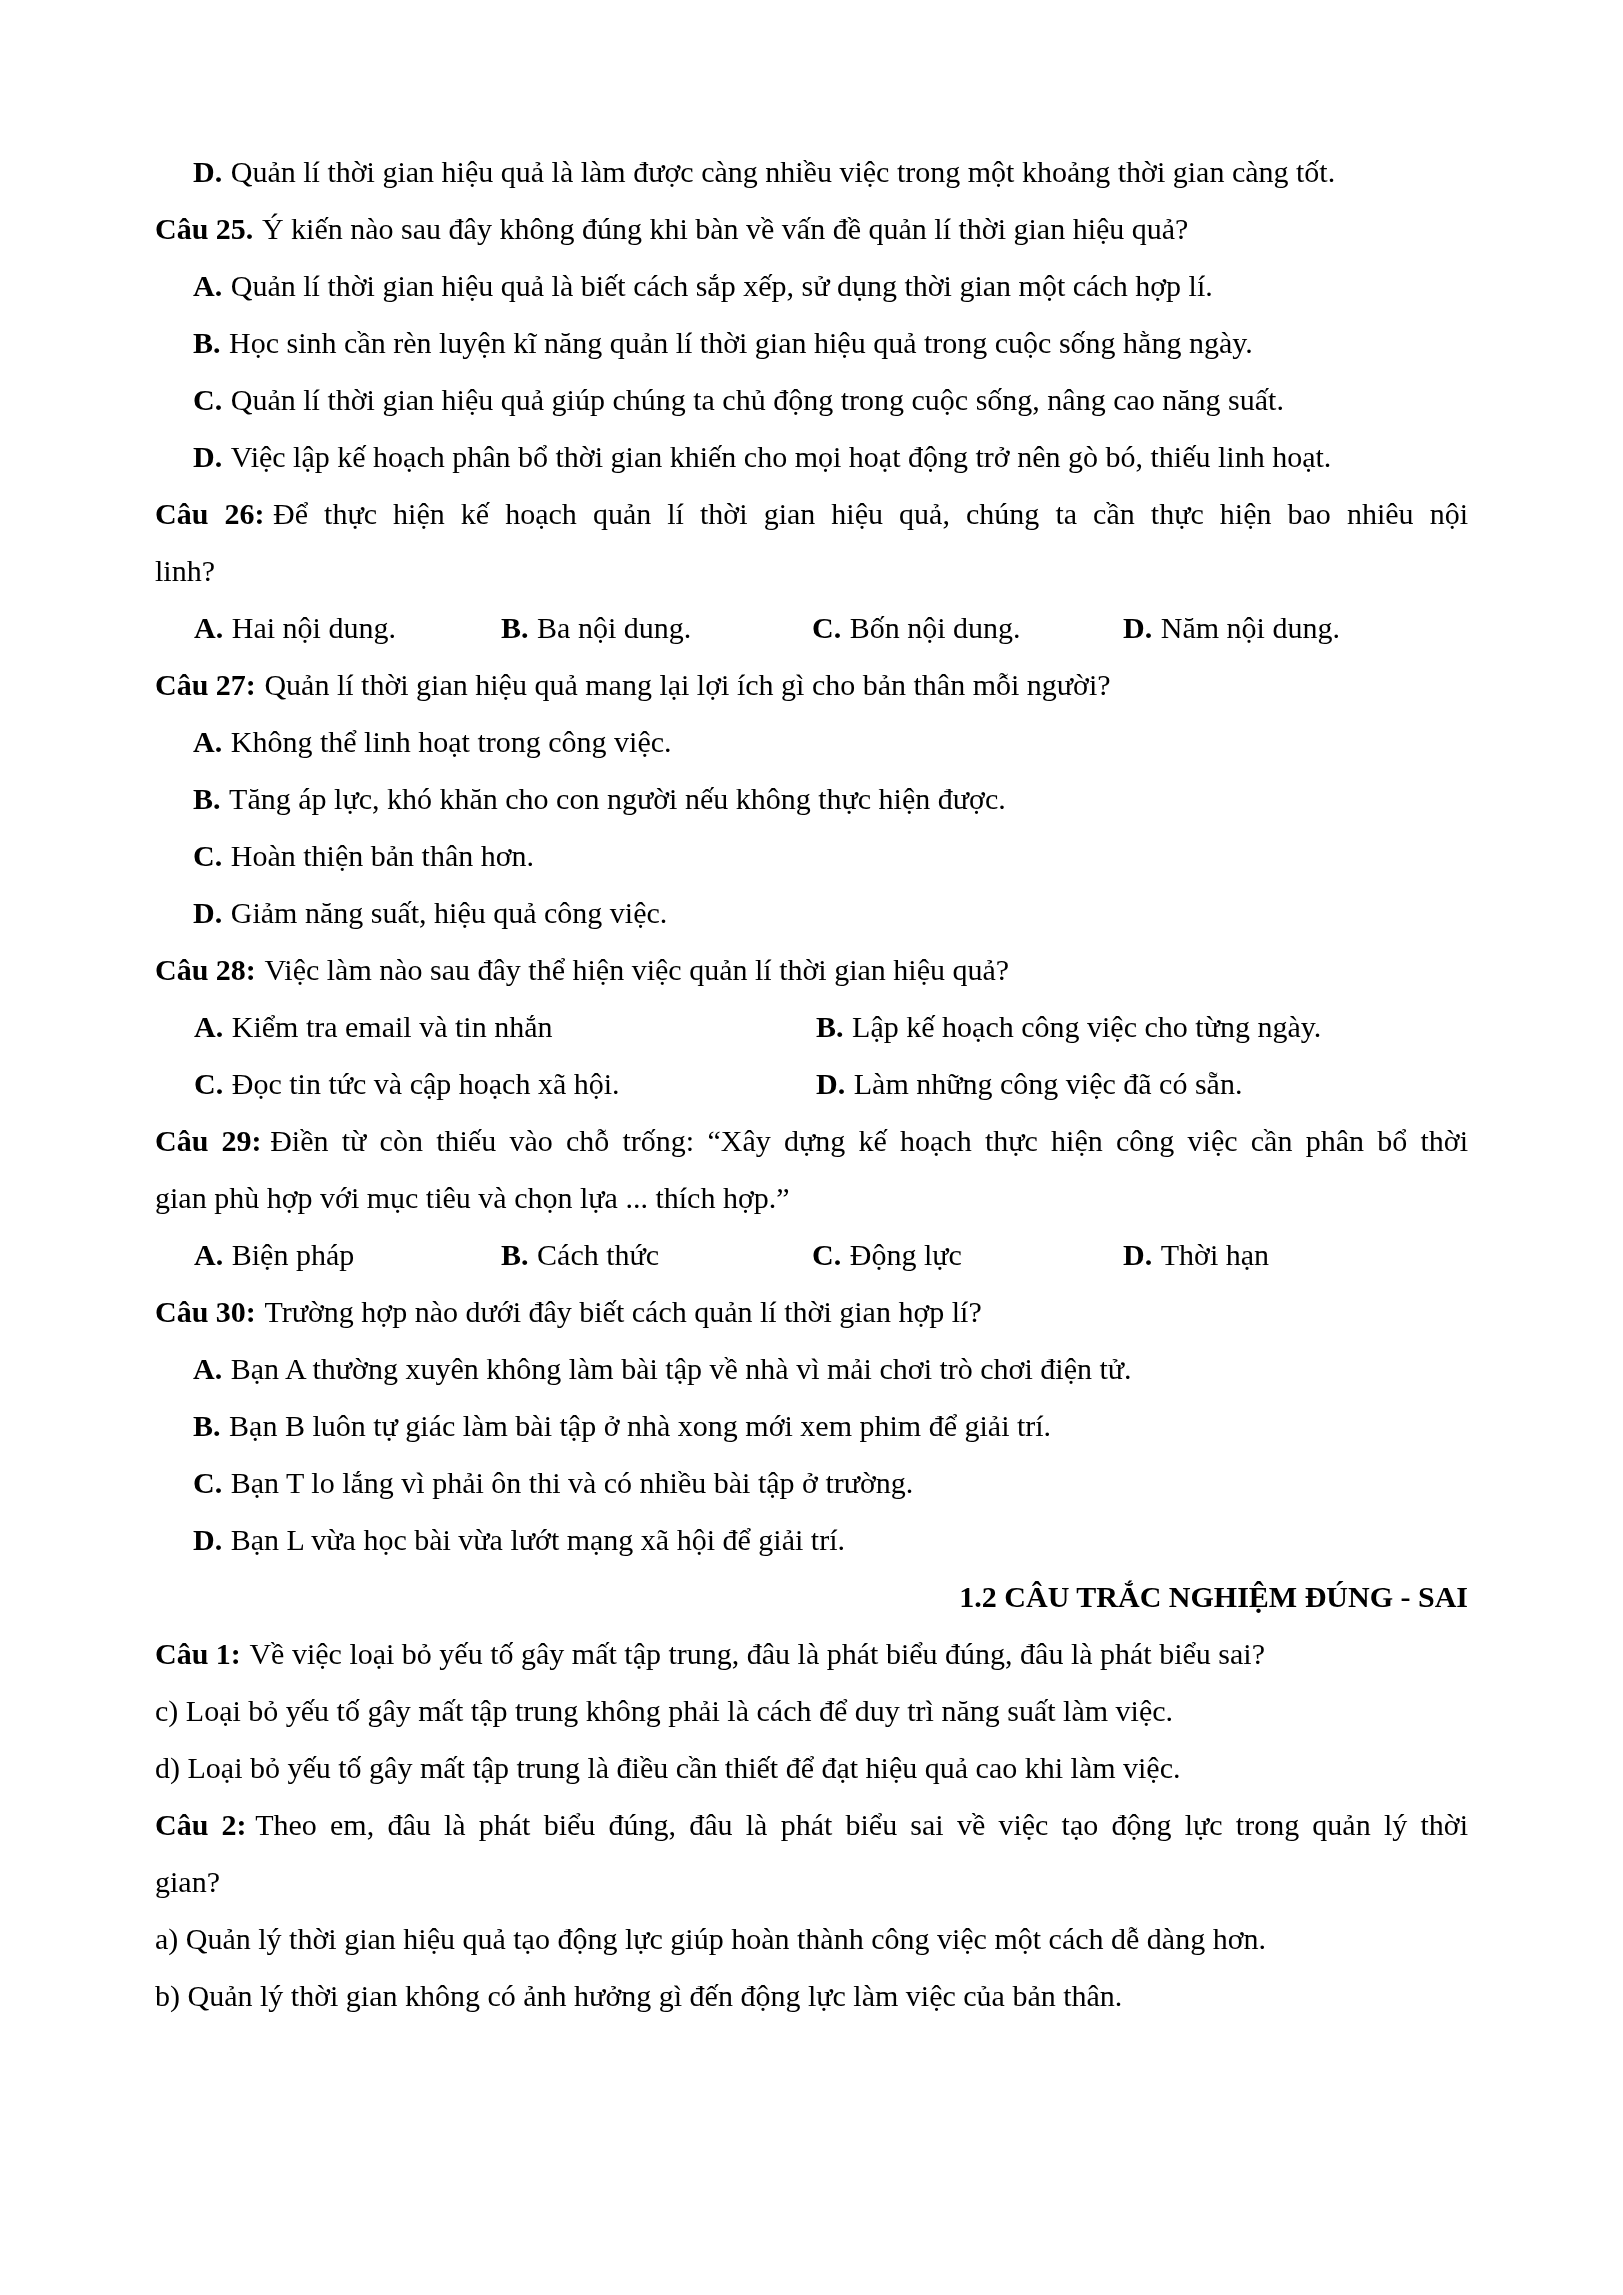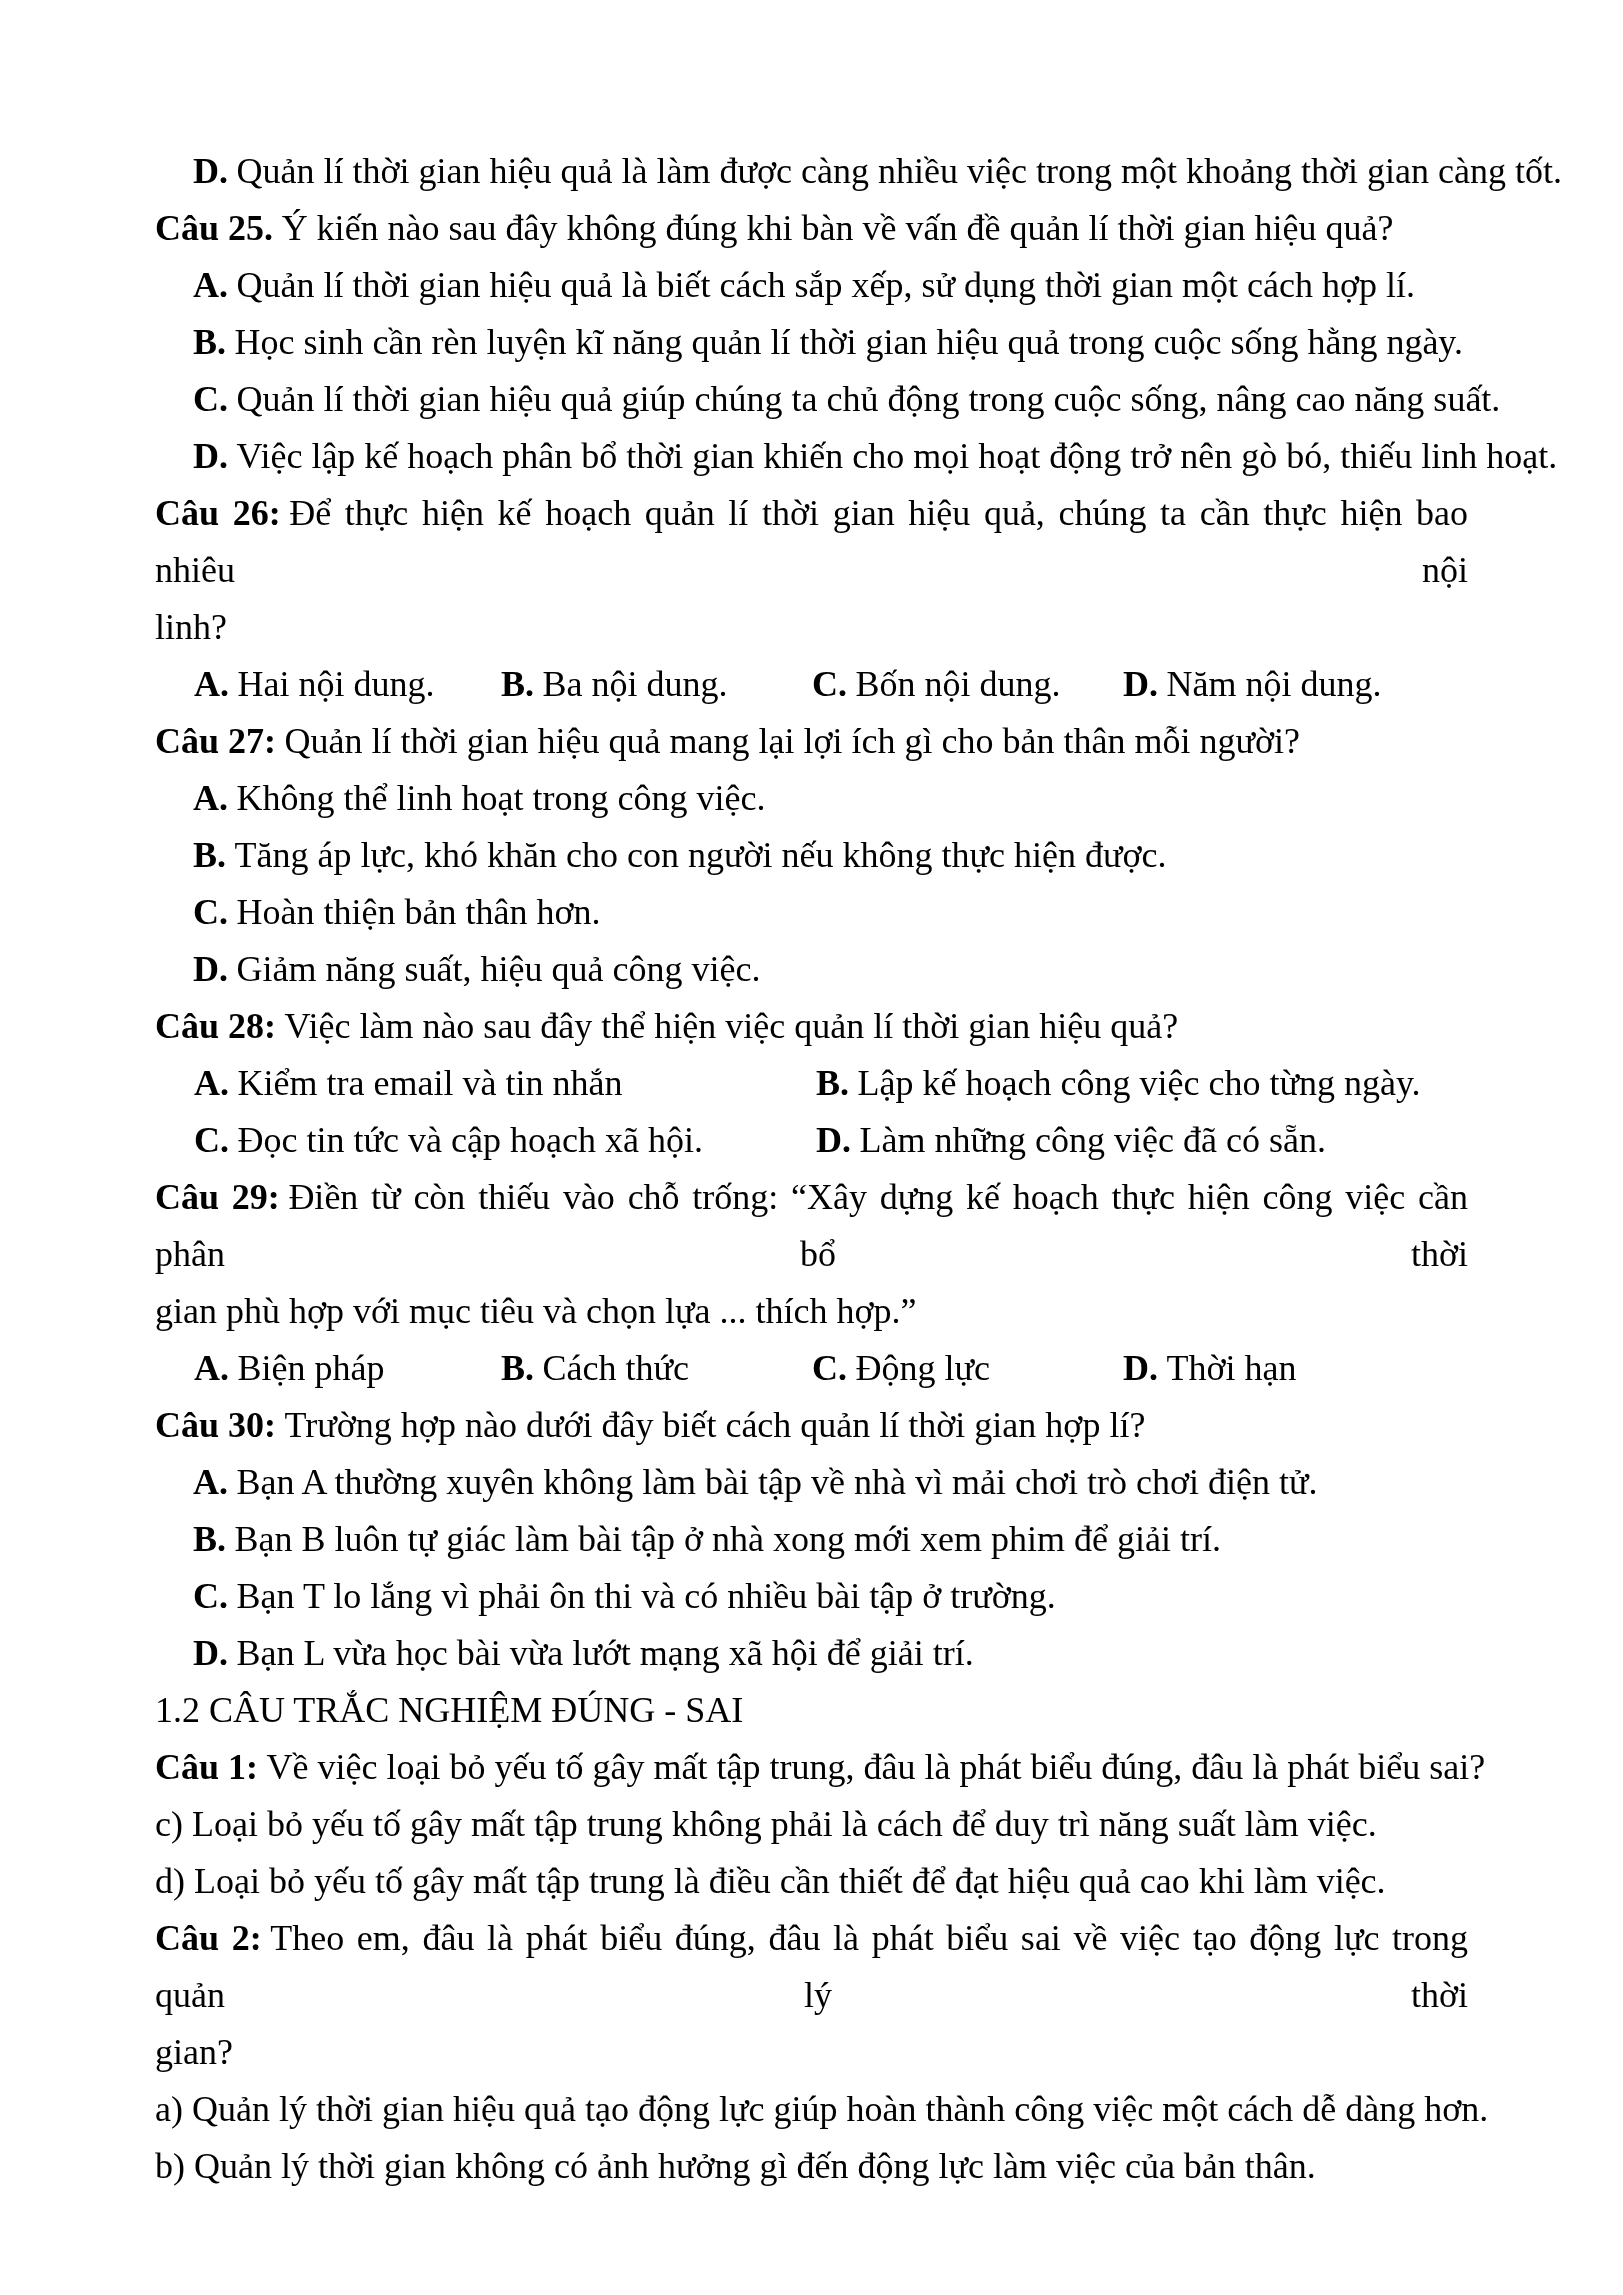--- a/index.html
+++ b/index.html
@@ -3,37 +3,37 @@
 <meta charset="utf-8">
 <style>
   * { margin:0; padding:0; box-sizing:border-box; }
   html,body { background:#ffffff; }
   .page {
     position:relative;
     width:1623px; height:2295px;
     background:#ffffff;
     overflow:hidden;
     font-family:"Liberation Serif","DejaVu Serif",serif;
-    font-size:36px;
+    font-size:30px;
     line-height:57px;
     color:#000000;
   }
   .content { position:absolute; left:155px; top:143px; width:1313px; }
   .ln  { white-space:nowrap; }
   .opt { text-indent:38px; }
   .just { white-space:normal; text-align:justify; text-align-last:justify; }
   .row { position:relative; height:57px; }
   .row .cell { position:absolute; top:0; white-space:nowrap; }
   .c1 { left:39px; }
   .c2 { left:346px; }
   .c3 { left:657px; }
   .c4 { left:968px; }
   .w2 { left:661px; }
   .lbl { font-weight:bold; margin-right:8.6px; }
-  .heading { font-weight:normal; }
+  .heading { font-weight:bold;text-align:right; }
 </style>
 </head>
 <body>
 
 <div class="page">
   <div class="content">
 
     <p class="ln opt"><span class="lbl">D.</span><span>Quản lí thời gian hiệu quả là làm được càng nhiều việc trong một khoảng thời gian càng tốt.</span></p>
 
     <p class="ln"><span class="lbl">Câu 25.</span><span>Ý kiến nào sau đây không đúng khi bàn về vấn đề quản lí thời gian hiệu quả?</span></p>

